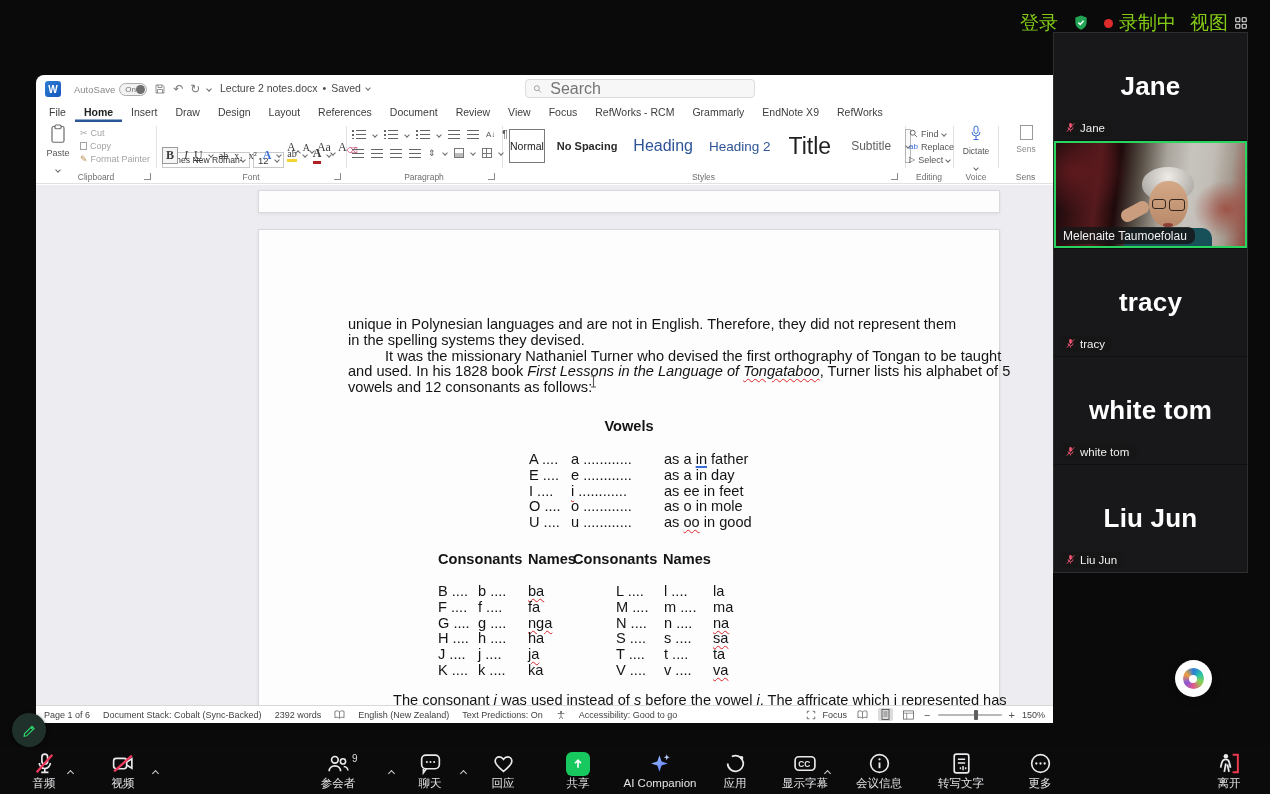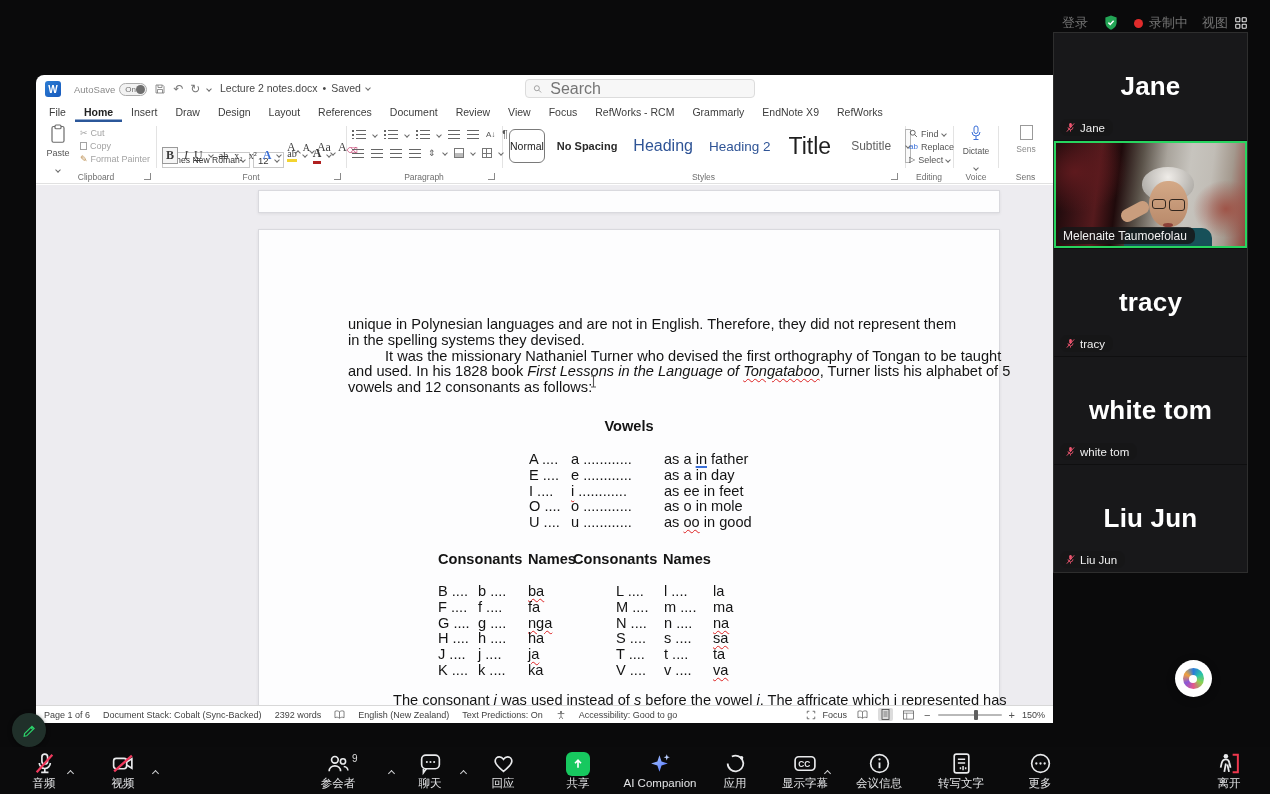--- a/index.html
+++ b/index.html
@@ -1,21 +1,21 @@
 <!DOCTYPE html>
 <html><head>
 <meta charset="utf-8">
 <style>
   html,body{margin:0;padding:0;background:#0a0a0b;}
   *{box-sizing:border-box;font-family:"Liberation Sans",sans-serif;}
   .screen{position:relative;width:1270px;height:794px;background:#0a0a0b;overflow:hidden;}
   .abs{position:absolute;}
 
   
-  .topbar{position:absolute;top:10px;right:22px;height:26px;display:flex;align-items:center;gap:14px;color:#737373;font-size:13px;}
+  .topbar{position:absolute;top:10px;right:22px;height:26px;display:flex;align-items:center;gap:14px;color:#84cc16;font-size:19px;}
   .recdot{width:9px;height:9px;border-radius:50%;background:#e02b2b;display:inline-block;margin-right:6px;}
   .rec{display:flex;align-items:center;}
   .viewbtn{display:flex;align-items:center;gap:6px;}
 
   
   .word{position:absolute;left:36px;top:75px;width:1017px;height:648px;background:#fff;border-radius:8px 0 0 0;}
   .titlebar{position:absolute;left:0;top:0;right:0;height:28px;display:flex;align-items:center;padding-left:9px;gap:7px;font-size:10px;color:#5a5a5a;}
   .wlogo{width:16px;height:16px;border-radius:3px;background:linear-gradient(135deg,#2b7cd3,#185abd);color:#fff;font-size:10px;font-weight:bold;display:flex;align-items:center;justify-content:center;}
   .autosave{display:flex;align-items:center;gap:4px;color:#8a8a8a;font-size:9.5px;margin-left:6px;}
   .aspill{width:28px;height:13px;border:1px solid #ababab;border-radius:8px;position:relative;background:#f2f2f2;font-size:8px;color:#6e6e6e;display:flex;align-items:center;padding-left:5px;}
@@ -43,21 +43,21 @@
   .fmtbtn{font-family:"Liberation Serif",serif;font-size:12px;color:#3c3c3c;display:inline-flex;align-items:flex-end;}
   .ln{display:inline-block;width:12px;height:9px;background:repeating-linear-gradient(to bottom,#666 0 1px,transparent 1px 4px);}
   .ln.dots{width:14px;background:
      radial-gradient(circle at 1px 1px,#666 1px,transparent 1.3px) 0 0/14px 4px repeat-y,
      repeating-linear-gradient(to bottom,#666 0 1px,transparent 1px 4px) 4px 0/10px 9px no-repeat;}
   .sqico{display:inline-block;width:10px;height:10px;border:1px solid #777;}
   .sqico.shade{background:linear-gradient(#fff 55%,#bbb 55%);}
   .sqico.bord{background:
      linear-gradient(#777,#777) 50% 0/1px 100% no-repeat,
      linear-gradient(#777,#777) 0 50%/100% 1px no-repeat;}
-  .stylebox{border:1.5px solid #7a7a7a;border-radius:6px;background:#fff;width:61px;height:34px;display:flex;align-items:center;justify-content:flex-end;font-size:10.5px;color:#222;}
+  .stylebox{border:1.5px solid #7a7a7a;border-radius:0;background:#fff;width:61px;height:34px;display:flex;align-items:center;justify-content:flex-end;font-size:10.5px;color:#222;}
   .stxt{white-space:nowrap;}
 
   
   .canvas{position:absolute;left:0;top:110px;right:0;bottom:18px;background:#edecf0;overflow:hidden;}
   .page{position:absolute;left:222px;width:742px;background:#fdfdfe;border:1px solid #d9d9de;box-shadow:0 1px 3px rgba(0,0,0,.07);}
   .doc{position:absolute;inset:0;font-family:"Liberation Serif",serif;font-size:14.6px;line-height:15.8px;color:#141414;}
   .docline{white-space:nowrap;}
   .i{font-style:italic;}
   .rw{text-decoration:underline;text-decoration-style:wavy;text-decoration-color:#d22;text-decoration-thickness:1px;text-underline-offset:2px;}
   .bw{text-decoration:underline;text-decoration-color:#3a6fd8;text-decoration-thickness:1.5px;text-underline-offset:2px;}

